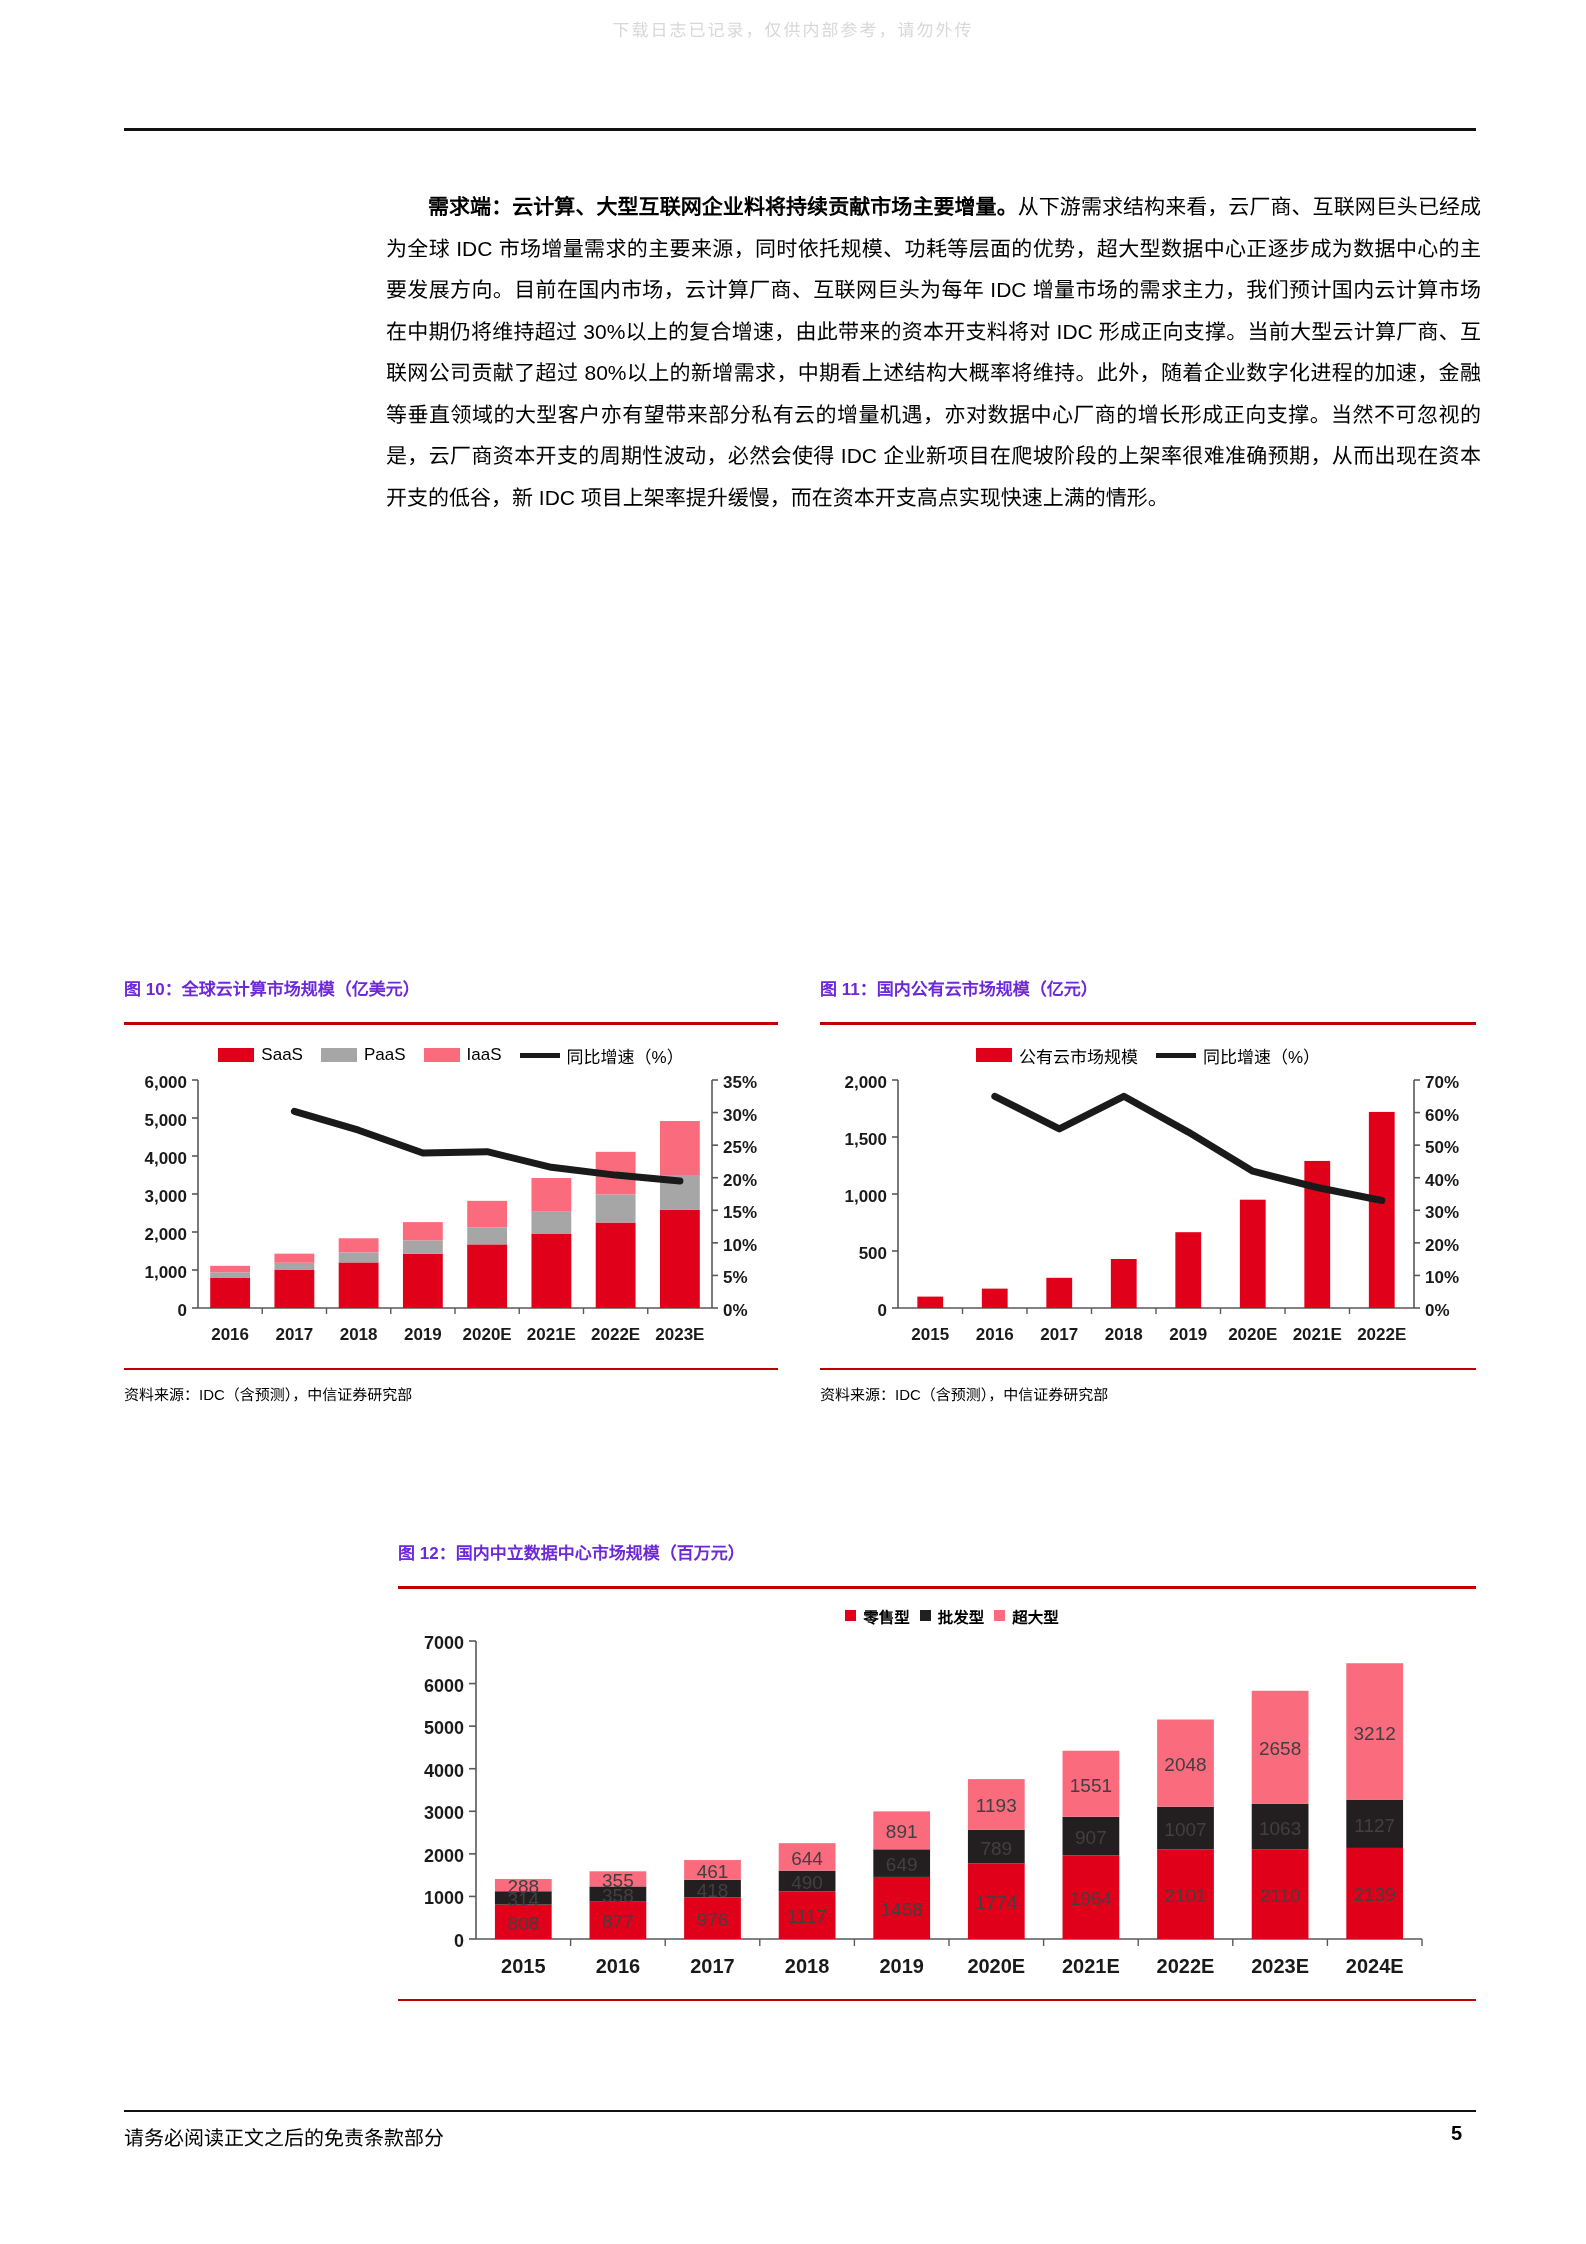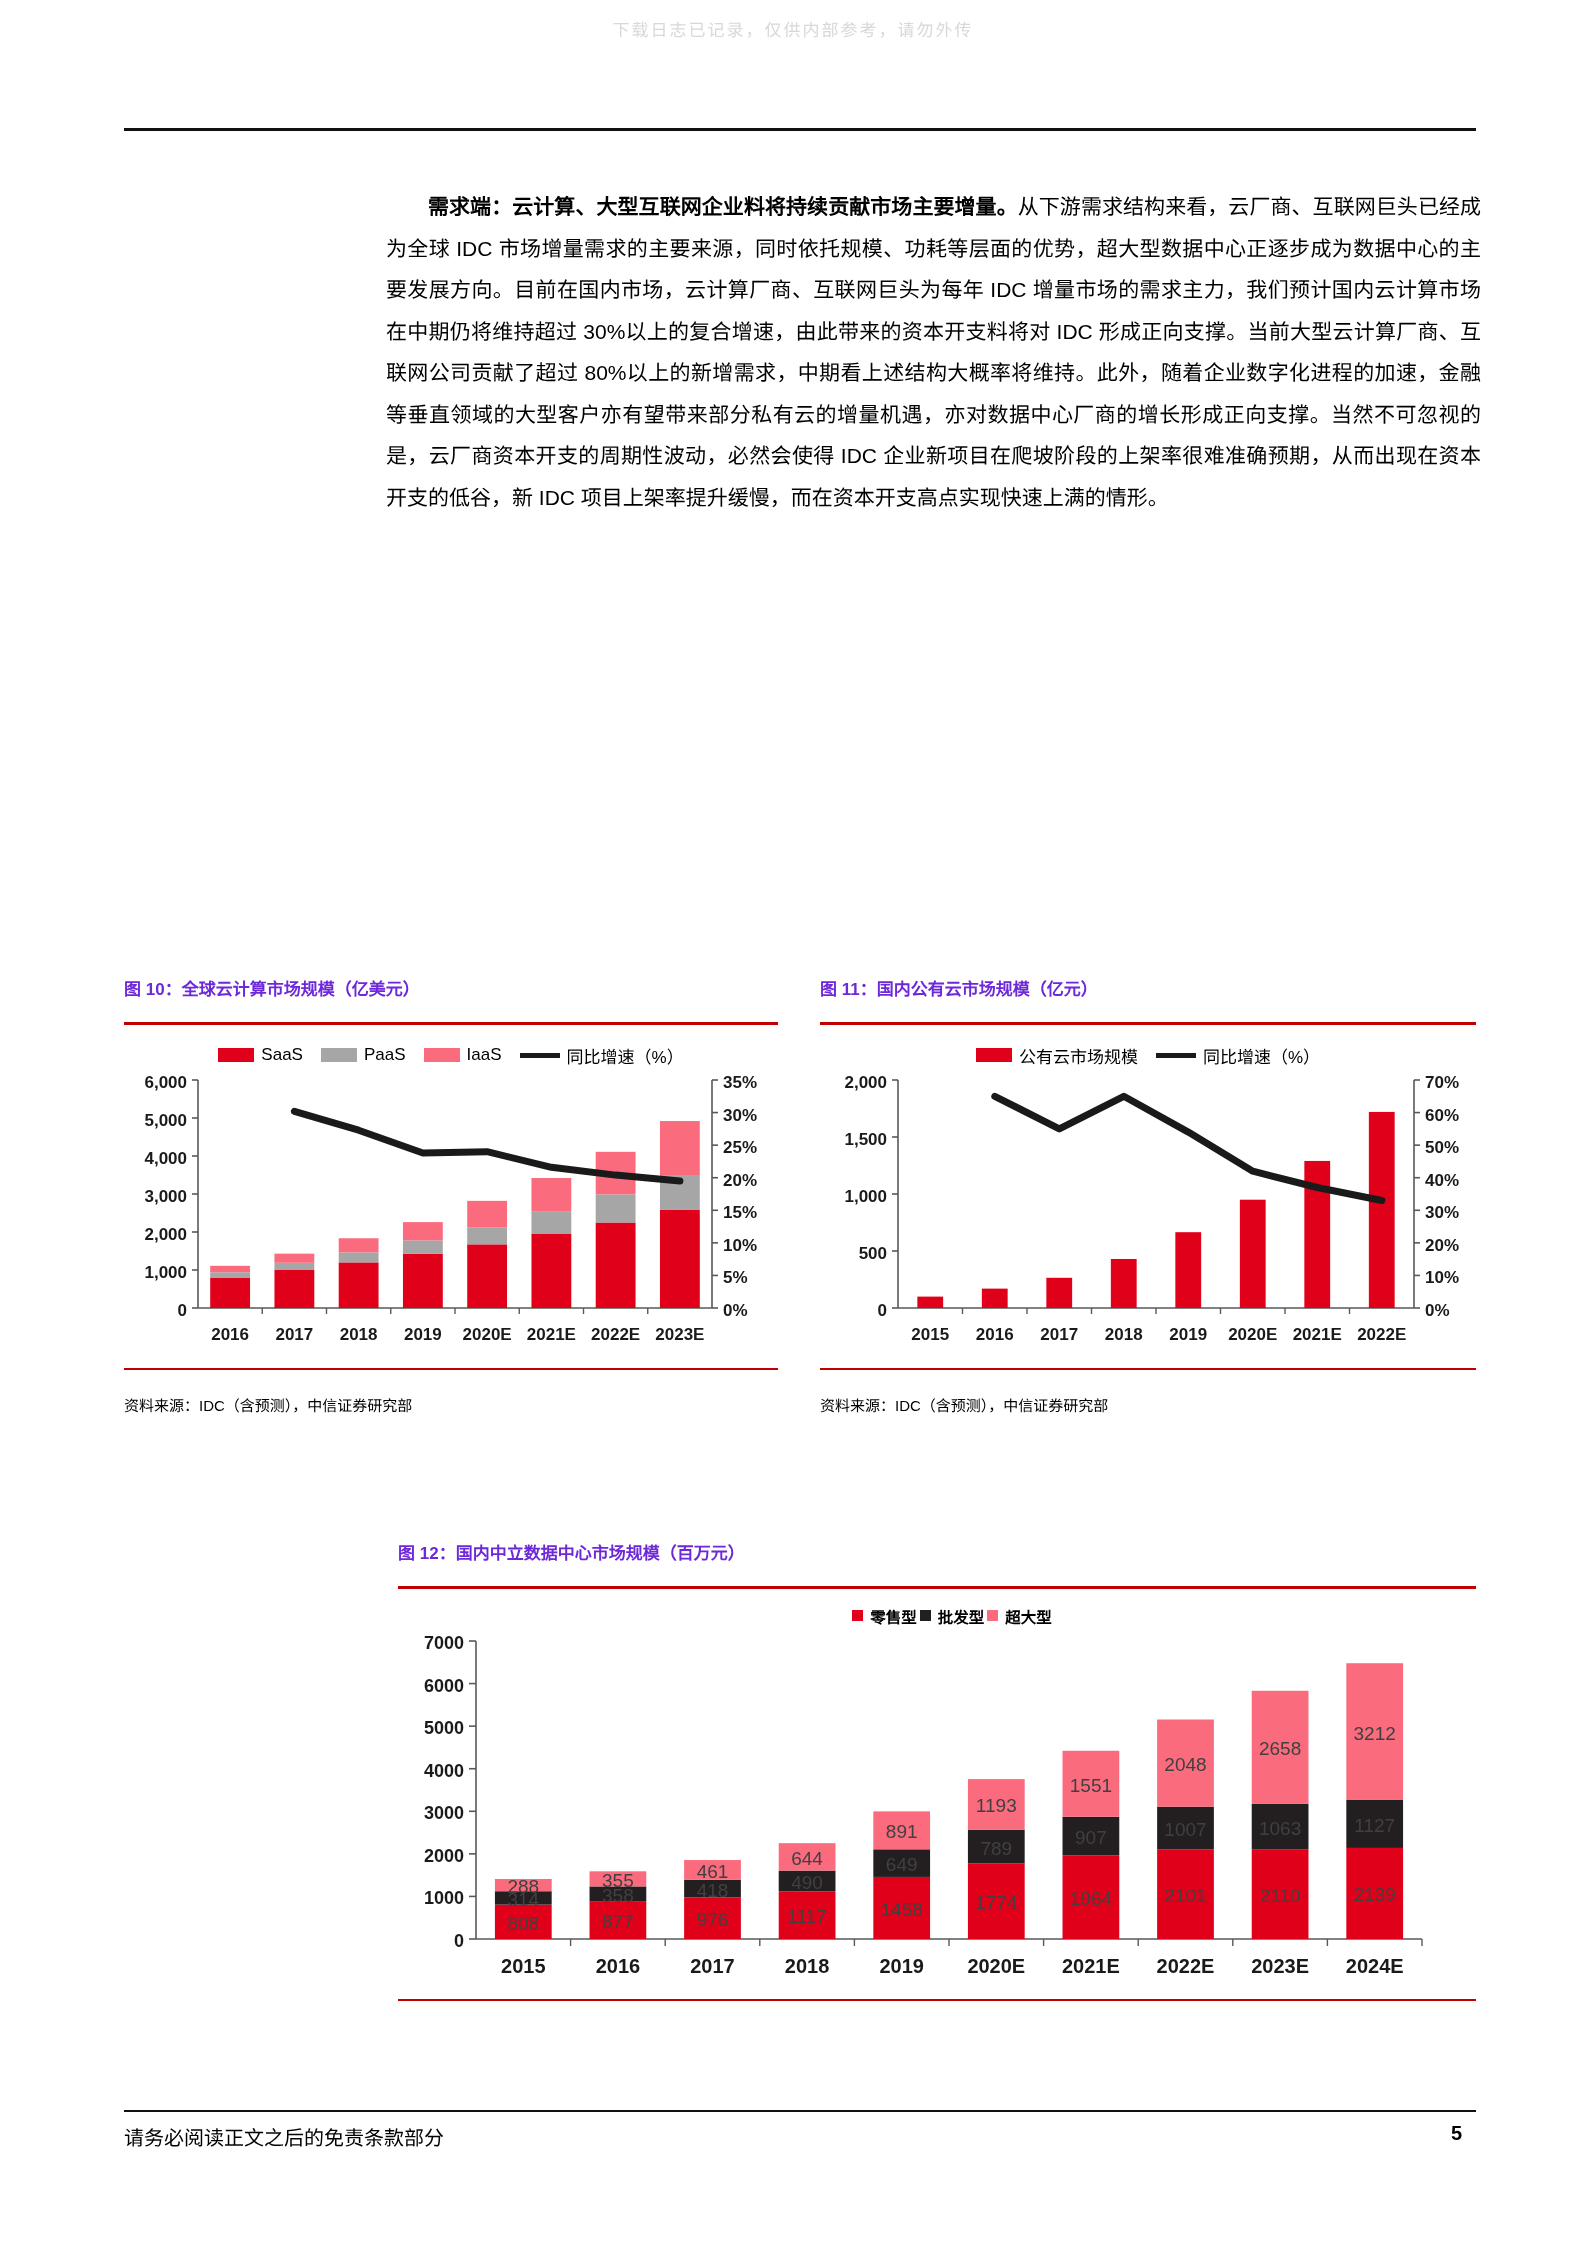--- a/index.html
+++ b/index.html
@@ -163,37 +163,37 @@
     width: 100%;
   }
   .fig-rule-bottom {
     height: 2.5px;
     background: #c00000;
     width: 100%;
   }
   .fig-source {
     font-size: 15px;
     color: #000;
-    padding-top: 24px;
+    padding-top: 13px;
     white-space: nowrap;
   }
 
   
   .legend {
     display: flex;
     align-items: center;
     justify-content: center;
     gap: 18px;
     font-size: 17px;
   }
   .legend .item { display: flex; align-items: center; gap: 7px; white-space: nowrap; text-align: center;}
   .legend .swatch { width: 36px; height: 14px; display: inline-block; }
   .legend .line-swatch { width: 40px; height: 5px; display: inline-block; background: #1a1a1a; }
 
-  .legend-12 { gap: 3px; font-size: 15.5px; font-weight: bold;}
+  .legend-12 { gap: 10px; font-size: 15.5px; font-weight: bold;}
   .legend-12 .swatch { width: 11px; height: 11px; }
 
   
   .chart-svg { display: block; }
 
   
   .footer-rule {
     position: absolute;
     left: 118px;
     top: 2110px;

